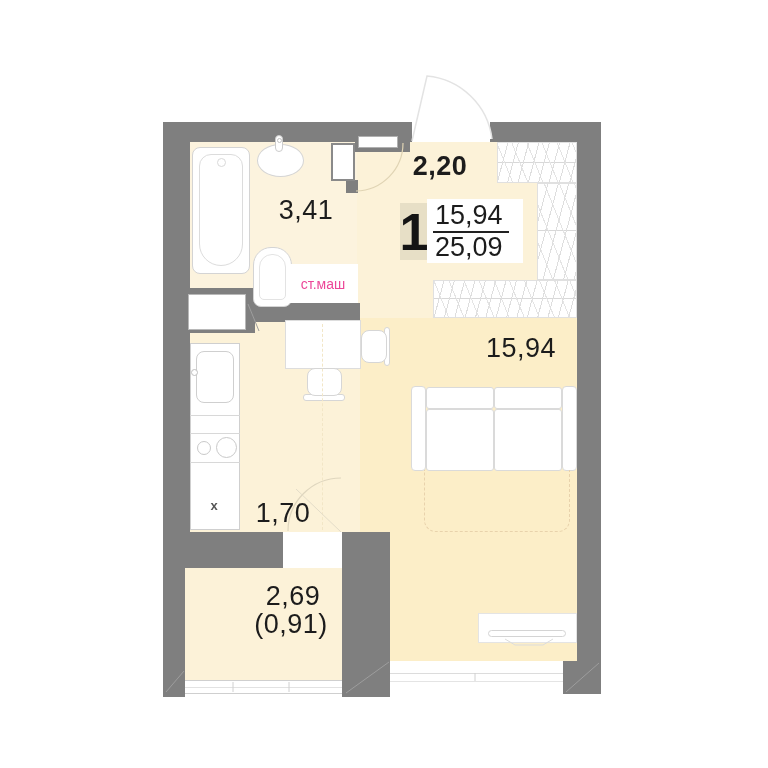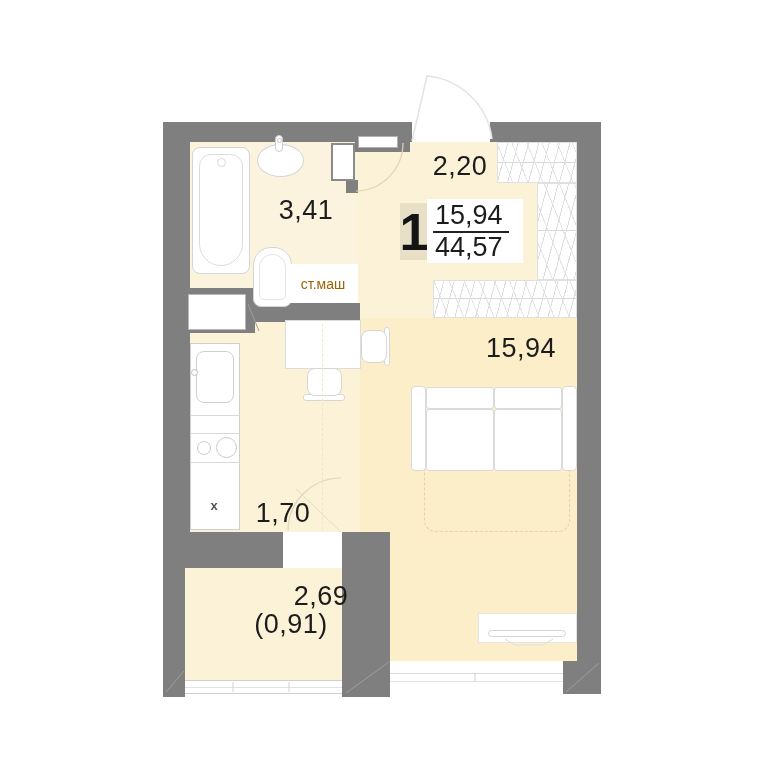--- a/index.html
+++ b/index.html
@@ -13,21 +13,21 @@
   .f-living{background:#fceec8;}
   .hatch{position:absolute;background-color:#ffffff;border:1px solid #e0e0e0;box-sizing:border-box;
     background-image:
       repeating-linear-gradient(105deg, rgba(0,0,0,0) 0 9px, #dedede 9px 10px),
       repeating-linear-gradient(68deg, rgba(0,0,0,0) 0 13px, #e4e4e4 13px 14px),
       linear-gradient(to bottom, rgba(0,0,0,0) calc(50% - 1px), #d8d8d8 calc(50% - 1px), #d8d8d8 50%, rgba(0,0,0,0) 50%);}
   .fixture{position:absolute;background:#ffffff;border:1px solid #d4d4d4;box-sizing:border-box;}
   .noborder{border:none;}
   .rlabel{position:absolute;font-size:27px;color:#1c1c1c;white-space:nowrap;
           transform:translate(-50%,-50%);letter-spacing:0.5px;}
-  .slabel{position:absolute;font-size:14px;color:#a16207;white-space:nowrap;transform:translate(-50%,-50%);}
+  .slabel{position:absolute;font-size:14px;color:#ec4899;white-space:nowrap;transform:translate(-50%,-50%);}
   .badge{position:absolute;left:400px;top:203px;width:28px;height:57px;background:#e7dfc6;
          display:flex;align-items:center;justify-content:center;font-size:52px;font-weight:bold;color:#141414;}
   .fracbox{position:absolute;left:427px;top:199px;width:96px;height:64px;background:#ffffff;}
   .fracnum{position:absolute;left:8px;top:1px;font-size:27px;color:#1c1c1c;}
   .fracline{position:absolute;left:6px;top:32px;width:76px;height:2px;background:#222;}
   .fracden{position:absolute;left:8px;top:33px;font-size:27px;color:#1c1c1c;}
   .dash-bed{position:absolute;left:424px;top:470px;width:146px;height:62px;box-sizing:border-box;
     border:1px dashed #e8d2ac;border-top:none;border-radius:0 0 12px 12px;}
   .zone-dash{position:absolute;left:322px;top:324px;width:0;height:206px;border-left:1px dashed #f2e6c6;}
   svg.overlay{position:absolute;left:0;top:0;pointer-events:none;}
@@ -110,32 +110,32 @@
   <div class="fixture" style="left:478px;top:613px;width:99px;height:30px;border-color:#e4e4e4;"></div>
   <div class="fixture" style="left:488px;top:630px;width:78px;height:7px;border-radius:4px;border-color:#d4d4d4;"></div>
 
   <div class="abs" style="left:390px;top:661px;width:173px;height:33px;background:#ffffff;"></div>
   <div class="abs" style="left:390px;top:673px;width:173px;height:1px;background:#dcdcdc;"></div>
   <div class="abs" style="left:390px;top:681px;width:173px;height:1px;background:#e4e4e4;"></div>
 
   <div class="abs" style="left:185px;top:680px;width:157px;height:14px;background:#ffffff;border-top:1px solid #cfcfcf;border-bottom:1px solid #cfcfcf;box-sizing:border-box;"></div>
   <div class="abs" style="left:185px;top:687px;width:157px;height:1px;background:#e2e2e2;"></div>
 
-  <div class="rlabel" style="left:460px;top:166px;">2,20</div>
+  <div class="rlabel" style="left:440px;top:166px;font-weight:bold;">2,20</div>
   <div class="rlabel" style="left:306px;top:210px;">3,41</div>
   <div class="rlabel" style="left:521px;top:348px;">15,94</div>
   <div class="rlabel" style="left:283px;top:513px;">1,70</div>
-  <div class="rlabel" style="left:293px;top:596px;margin-left:28px;">2,69</div>
+  <div class="rlabel" style="left:293px;top:596px;">2,69</div>
   <div class="rlabel" style="left:291px;top:624px;">(0,91)</div>
 
   <div class="badge">1</div>
   <div class="fracbox">
     <div class="fracnum">15,94</div>
     <div class="fracline"></div>
-    <div class="fracden">44,57</div>
+    <div class="fracden">25,09</div>
   </div>
 
   <svg class="overlay" width="768" height="768" viewBox="0 0 768 768">
     <path d="M412,141 L427,76 A72,72 0 0 1 492,139" fill="#ffffff" stroke="#e3e3e3" stroke-width="1.5"></path>
     <path d="M356,191 A48,48 0 0 0 403,143" fill="none" stroke="#e0d4b4" stroke-width="1.2"></path>
     <path d="M288,531 A53,53 0 0 1 341,478" fill="none" stroke="#dfd6be" stroke-width="1.2"></path>
     <path d="M341,532 L296,489" stroke="#e3dcc8" stroke-width="1"></path>
     <path d="M346,693 L389,662 M166,692 L184,671 M566,692 L599,663 M248,304 L259,331" stroke="#9d9d9d" stroke-width="1" fill="none"></path>
     <path d="M233,682 L233,692 M289,682 L289,692 M475,673 L475,681" stroke="#d0d0d0" stroke-width="1"></path>
     <path d="M505,639 L515,645 L543,645 L553,639" stroke="#dcdcdc" stroke-width="1" fill="none"></path>

